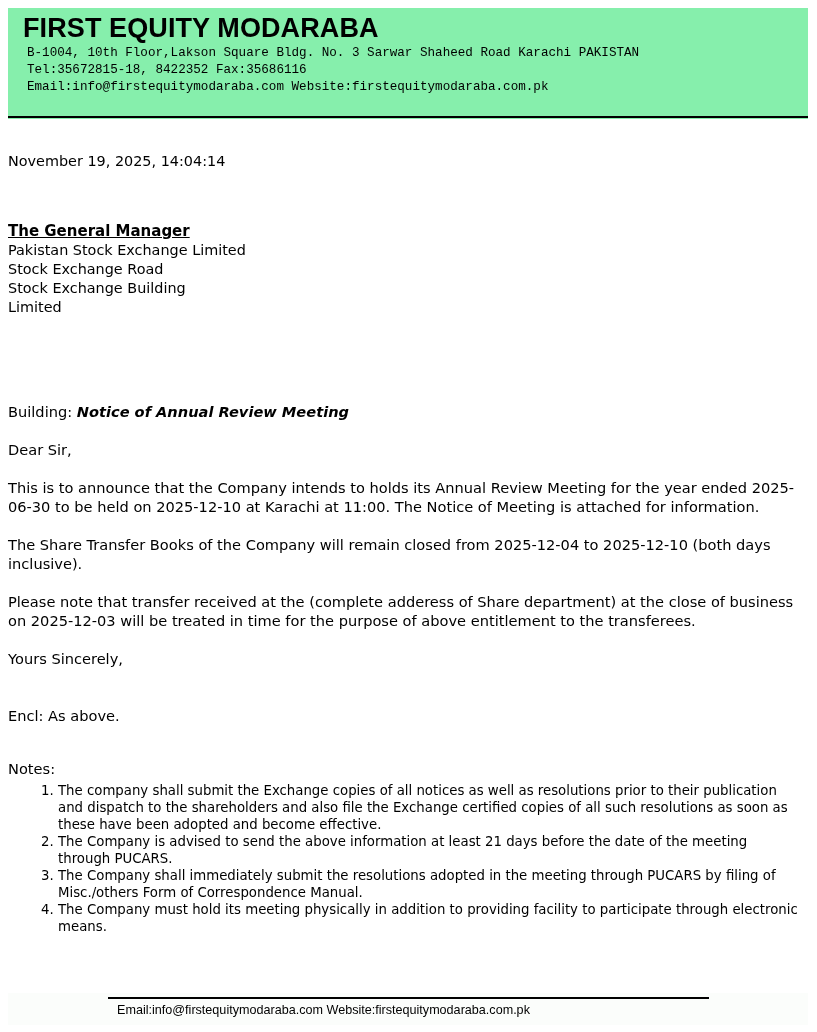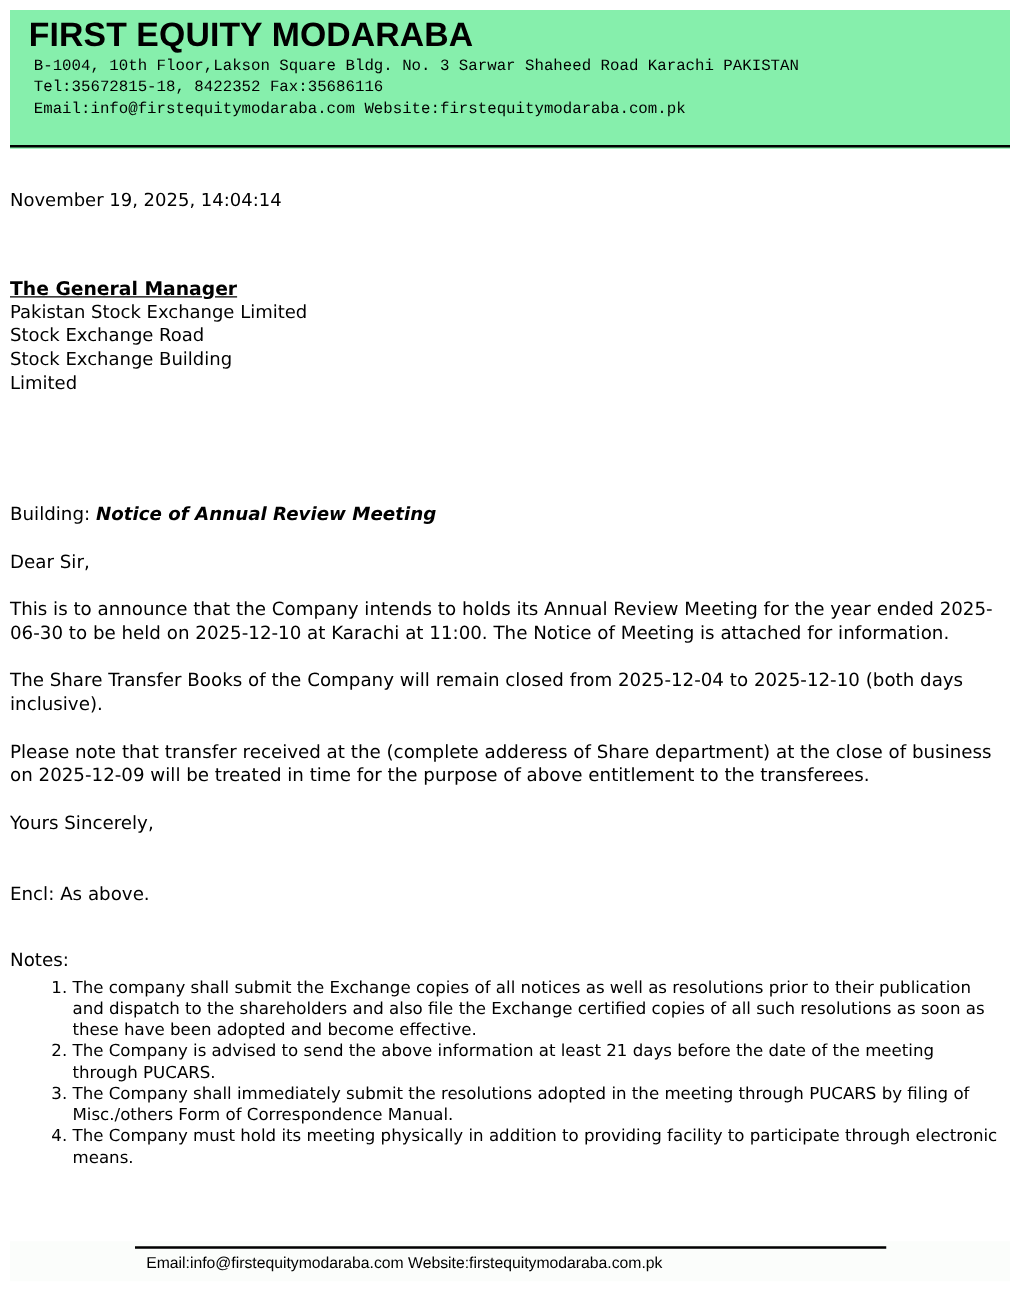--- a/index.html
+++ b/index.html
@@ -145,21 +145,21 @@
   <div>Stock Exchange Road</div>
   <div>Stock Exchange Building</div>
   <div>Limited</div>
 </div>
 
 <div class="main">
   <p class="subject-line"><span>Building: </span><span class="subject-text">Notice of Annual Review Meeting</span></p>
   <p class="salutation">Dear Sir,</p>
   <p class="para">This is to announce that the Company intends to holds its Annual Review Meeting for the year ended 2025-06-30 to be held on 2025-12-10 at Karachi at 11:00. The Notice of Meeting is attached for information.</p>
   <p class="para">The Share Transfer Books of the Company will remain closed from 2025-12-04 to 2025-12-10 (both days inclusive).</p>
-  <p class="para">Please note that transfer received at the (complete adderess of Share department) at the close of business on 2025-12-09 will be treated in time for the purpose of above entitlement to the transferees.</p>
+  <p class="para">Please note that transfer received at the (complete adderess of Share department) at the close of business on 2025-12-03 will be treated in time for the purpose of above entitlement to the transferees.</p>
   <p class="closing">Yours Sincerely,</p>
   <p class="encl">Encl: As above.</p>
   <p class="notes-label">Notes:</p>
   <ol class="notes-list">
     <li>The company shall submit the Exchange copies of all notices as well as resolutions prior to their publication and dispatch to the shareholders and also file the Exchange certified copies of all such resolutions as soon as these have been adopted and become effective.</li>
     <li>The Company is advised to send the above information at least 21 days before the date of the meeting through PUCARS.</li>
     <li>The Company shall immediately submit the resolutions adopted in the meeting through PUCARS by filing of Misc./others Form of Correspondence Manual.</li>
     <li>The Company must hold its meeting physically in addition to providing facility to participate through electronic means.</li>
   </ol>
 </div>

